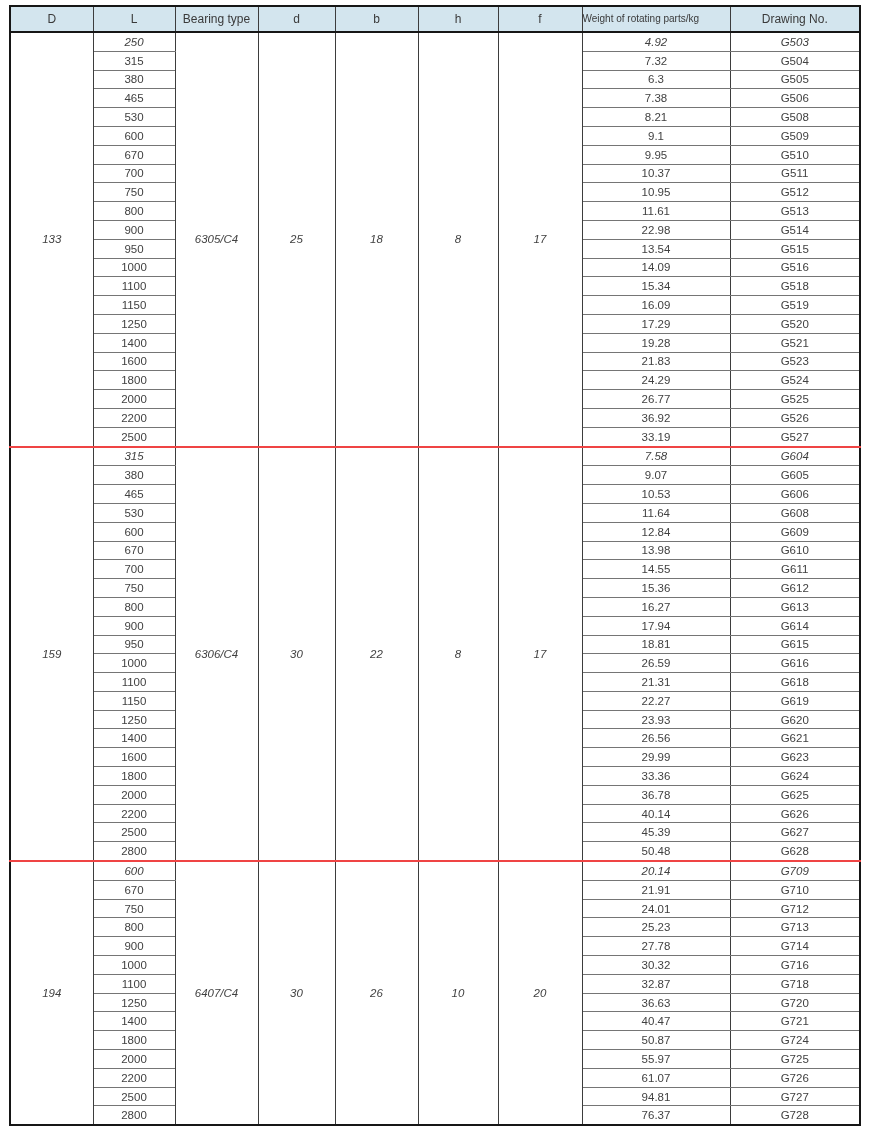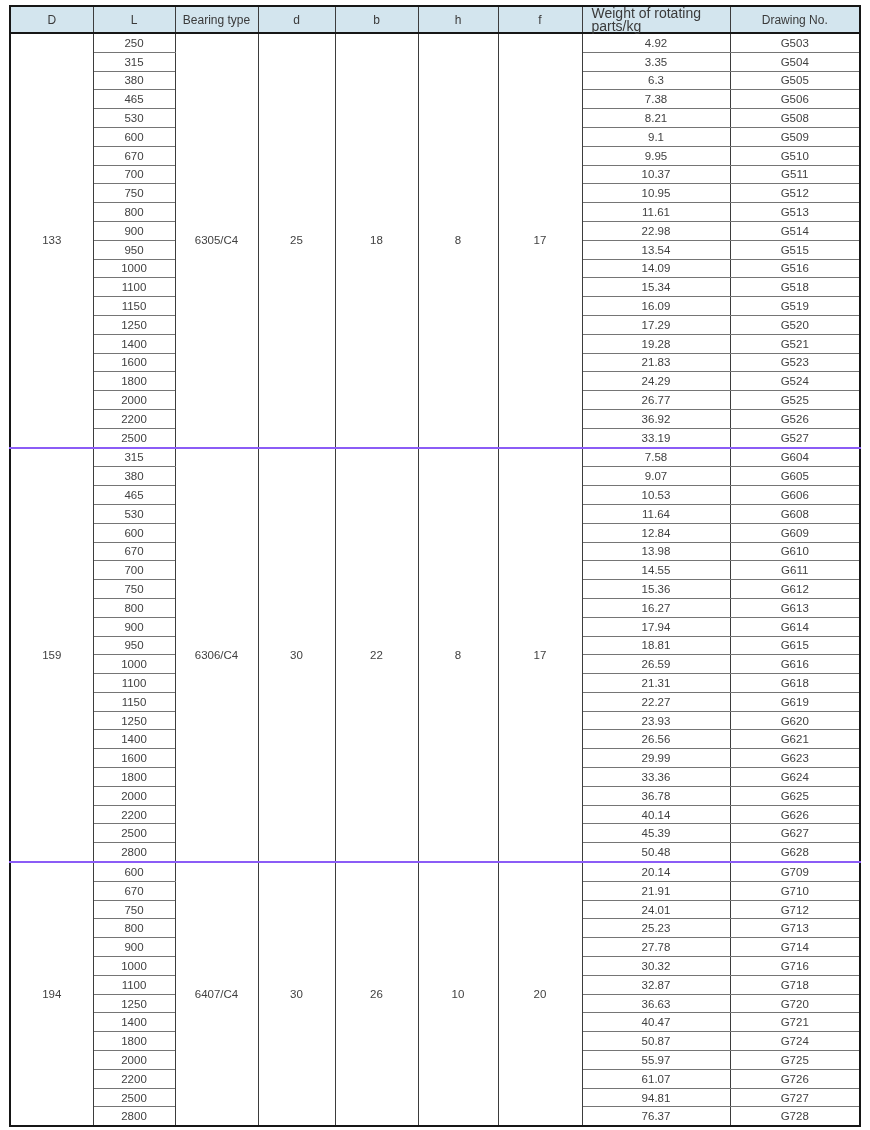--- a/index.html
+++ b/index.html
@@ -2,24 +2,24 @@
 <html><head>
 <meta charset="utf-8">
 <style>
   html,body{margin:0;padding:0;background:#ffffff;width:870px;height:1130px;overflow:hidden;}
   .page{padding:5px 0 0 9px;font-family:"Liberation Sans",sans-serif;}
   table{border-collapse:collapse;table-layout:fixed;border:2px solid #161616;}
   col.c0{width:83px}col.c1{width:82px}col.c2{width:83px}col.c3{width:77px}
   col.c4{width:83px}col.c5{width:80px}col.c6{width:84px}col.c7{width:148px}col.c8{width:130px}
   th{background:#d3e5ee;border:1px solid #3d3d3d;border-bottom:2px solid #161616;
      height:24px;font-size:12px;font-weight:normal;color:#3a3a3a;padding:0;text-align:center;}
-  th.col-weight{text-align:left;padding-left:9px;font-size:14px;line-height:12.5px;}
+  th.col-weight{text-align:left;font-size:10px;line-height:12.5px;}
   td{border:1px solid;border-color:#757575 #3d3d3d;height:17.8px;text-align:center;
      font-size:11.5px;color:#414141;padding:0;vertical-align:middle;line-height:12px;}
-  tr.section-start td{border-top:2px solid #8b5cf6;}
+  tr.section-start td{border-top:2px solid #ef4444;font-style:italic;}
 </style>
 </head>
 <body>
 
 <div class="page">
   <table>
     <colgroup>
       <col class="c0">
         <col class="c1">
         <col class="c2">
@@ -50,21 +50,21 @@
           <td rowspan="22">6305/C4</td>
           <td rowspan="22">25</td>
           <td rowspan="22">18</td>
           <td rowspan="22">8</td>
           <td rowspan="22">17</td>
           <td>4.92</td>
           <td>G503</td>
         </tr>
         <tr>
           <td>315</td>
-          <td>3.35</td>
+          <td>7.32</td>
           <td>G504</td>
         </tr>
         <tr>
           <td>380</td>
           <td>6.3</td>
           <td>G505</td>
         </tr>
         <tr>
           <td>465</td>
           <td>7.38</td>

